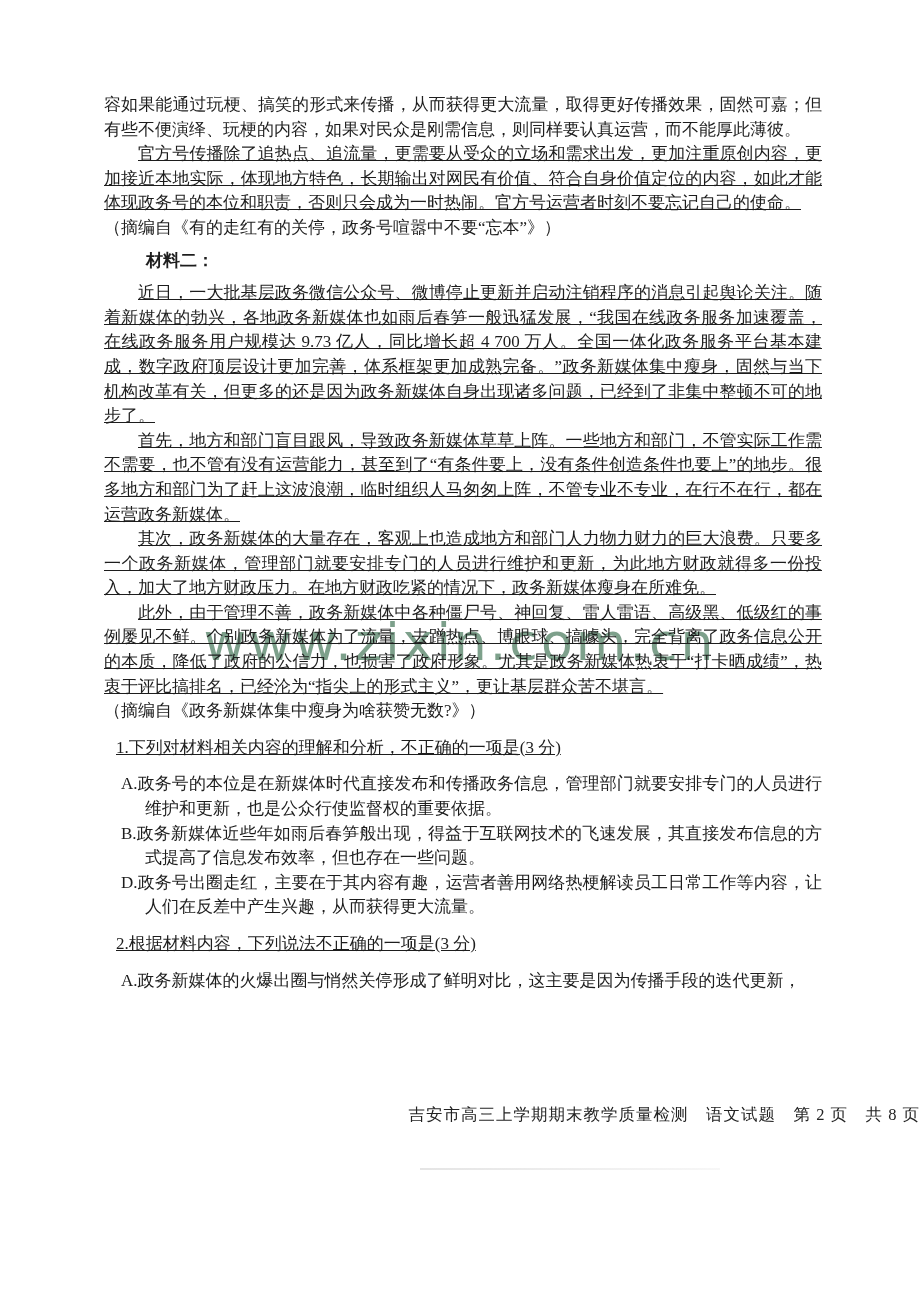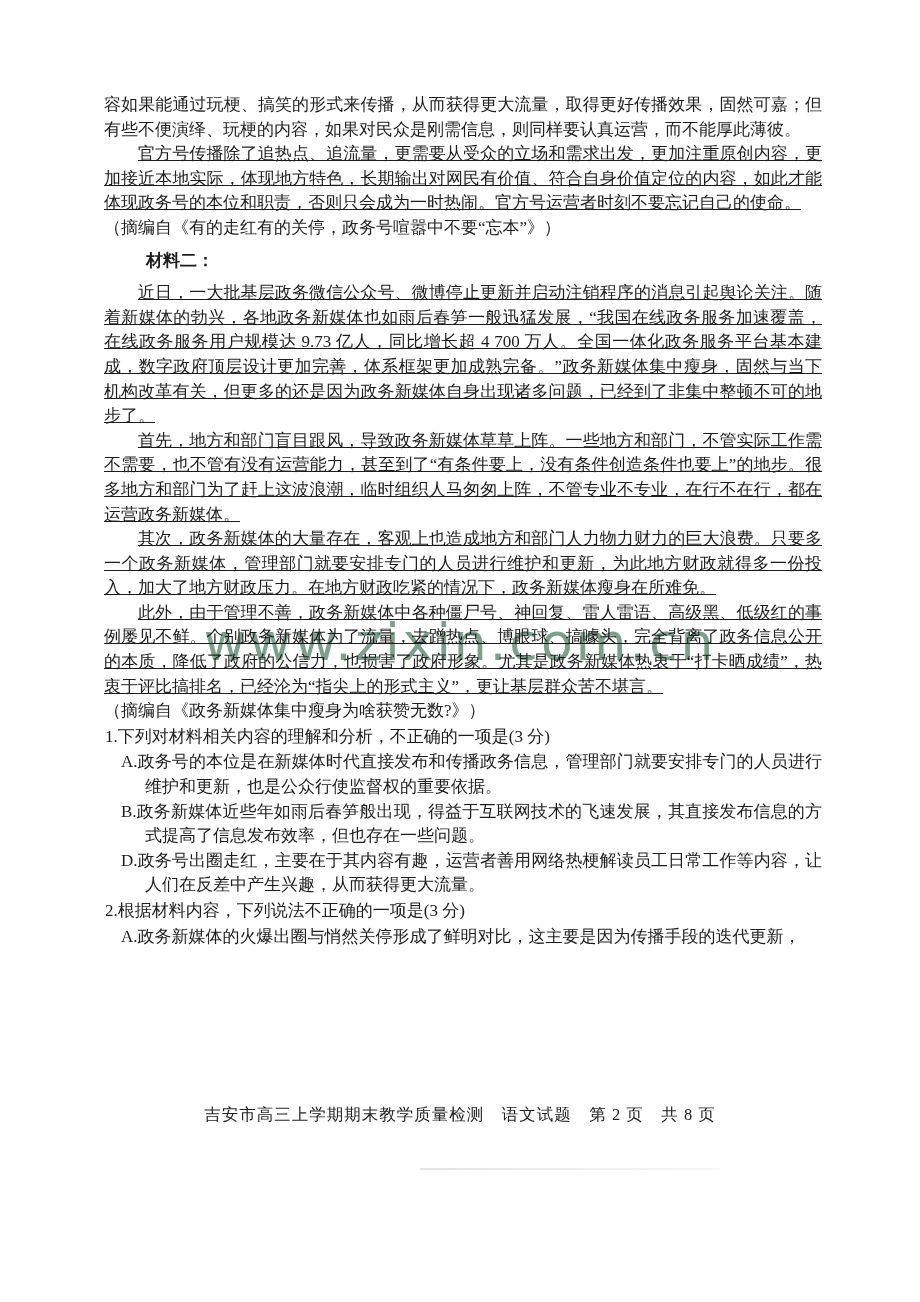--- a/index.html
+++ b/index.html
@@ -38,28 +38,28 @@
     width: 718px;
     font-size: 17px;
     line-height: 24.6px;
     text-align: justify;
     z-index: 1;
   }
   .para { margin: 0; text-indent: 2em; text-decoration: underline; }
   .para-cont { margin: 0; text-indent: 0; }
   .source-line { margin: 0; text-align: left; text-indent: 0; }
   .material-heading { margin: 8px; text-indent: 2em; font-weight: bold; }
-  .question-stem { margin: 1px; text-indent: 0; }
+  .question-stem { margin: 12px; text-indent: 0; text-decoration: underline; }
   .option { margin: 0; padding-left: 41px; text-indent: -24px; }
   .footer {
     position: absolute;
     top: 1104px;
     left: 0;
     width: 100%;
-    text-align: center;
+    text-align: right;
     font-size: 16.5px;
     letter-spacing: 1px;
     color: #222222;
     z-index: 1;
   }
   .scan-artifact {
     position: absolute;
     top: 1168px;
     left: 420px;
     width: 300px;

